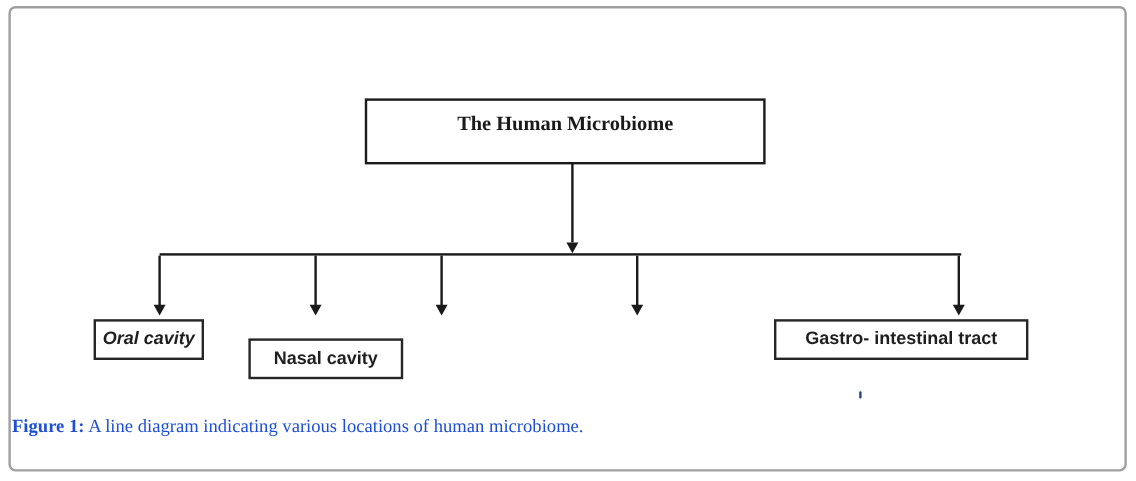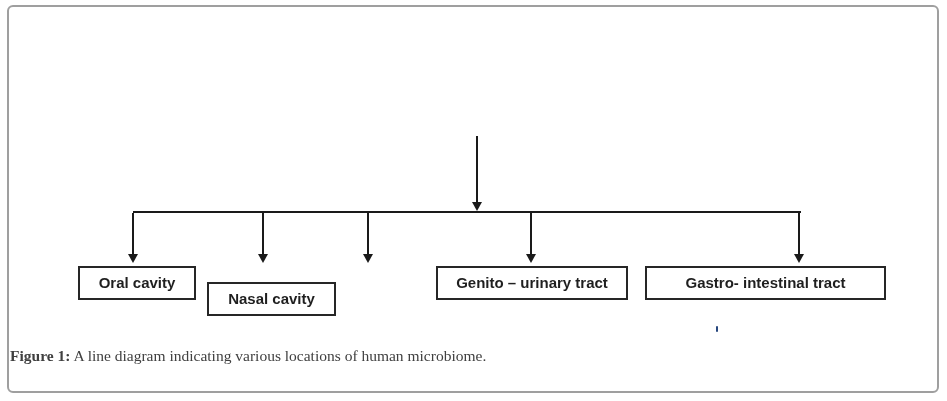--- a/index.html
+++ b/index.html
@@ -63,63 +63,66 @@
     height: 34px;
     border: 2px solid #262626;
     background: var(--bg-color);
     text-align: center;
     line-height: 30px;
     font-family: "Liberation Sans", sans-serif;
     font-weight: 700;
     font-size: 15px;
     color: #1f1f1f;
   }
-  .box-oral   { left: 78px;  width: 118px; }
+  .box-oral   { left: 78px;  width: 92px; font-style: italic; }
   .box-nasal  { left: 207px; width: 129px; margin-top: 16px; }
   .box-skin   { left: 343px; width: 74px;  }
   .box-genito { left: 436px; width: 192px; }
-  .box-gastro { left: 645px; width: 241px; }
+  .box-gastro { left: 645px; width: 212px; }
 
   .drop-1 { left: 132px; top: 213px; height: 42px; }
   .drop-2 { left: 262px; top: 213px; height: 42px; }
   .drop-3 { left: 367px; top: 213px; height: 42px; }
   .drop-4 { left: 530px; top: 213px; height: 42px; }
   .drop-5 { left: 798px; top: 213px; height: 42px; }
   .head-1 { left: 128px; top: 254px; }
   .head-2 { left: 258px; top: 254px; }
   .head-3 { left: 363px; top: 254px; }
   .head-4 { left: 526px; top: 254px; }
   .head-5 { left: 794px; top: 254px; }
 
   .root-drop { left: 476px; top: 136px; height: 66px; }
   .root-head { left: 472px; top: 202px; }
 
   .caption {
     position: absolute;
     left: 10px; top: 347px;
     font-family: "Liberation Serif", serif;
     font-size: 15.5px;
-    color: #404040;
+    color: #1d4ed8;
     white-space: nowrap;
   }
   .caption .prefix { font-weight: bold; }
   .tiny-mark {
     position: absolute;
     left: 716px; top: 326px;
     width: 2px; height: 6px;
     background: var(--mark-color);
     border-radius: 1px;
   }
 </style>
 </head>
 <body>
 
 <div class="page">
   <div class="frame"></div>
 
+  <div class="root-box">
+    <span>The Human Microbiome</span>
+  </div>
 
   <div class="vline root-drop"></div>
   <div class="arrow-down root-head"></div>
 
   <div class="hline" style="left:133px; top:211px; width:668px;"></div>
 
   <div class="vline drop-1"></div>
   <div class="arrow-down head-1"></div>
   <div class="vline drop-2"></div>
   <div class="arrow-down head-2"></div>
@@ -129,23 +132,20 @@
   <div class="arrow-down head-4"></div>
   <div class="vline drop-5"></div>
   <div class="arrow-down head-5"></div>
 
   <div class="child-box box-oral">
     <span>Oral cavity</span>
   </div>
   <div class="child-box box-nasal">
     <span>Nasal cavity</span>
   </div>
-  <div class="child-box box-genito">
-    <span>Genito – urinary tract</span>
-  </div>
   <div class="child-box box-gastro">
     <span>Gastro- intestinal tract</span>
   </div>
 
   <div class="tiny-mark"></div>
 
   <div class="caption">
     <span class="prefix">Figure 1:</span><span> A line diagram indicating various locations of human microbiome.</span>
   </div>
 </div>

